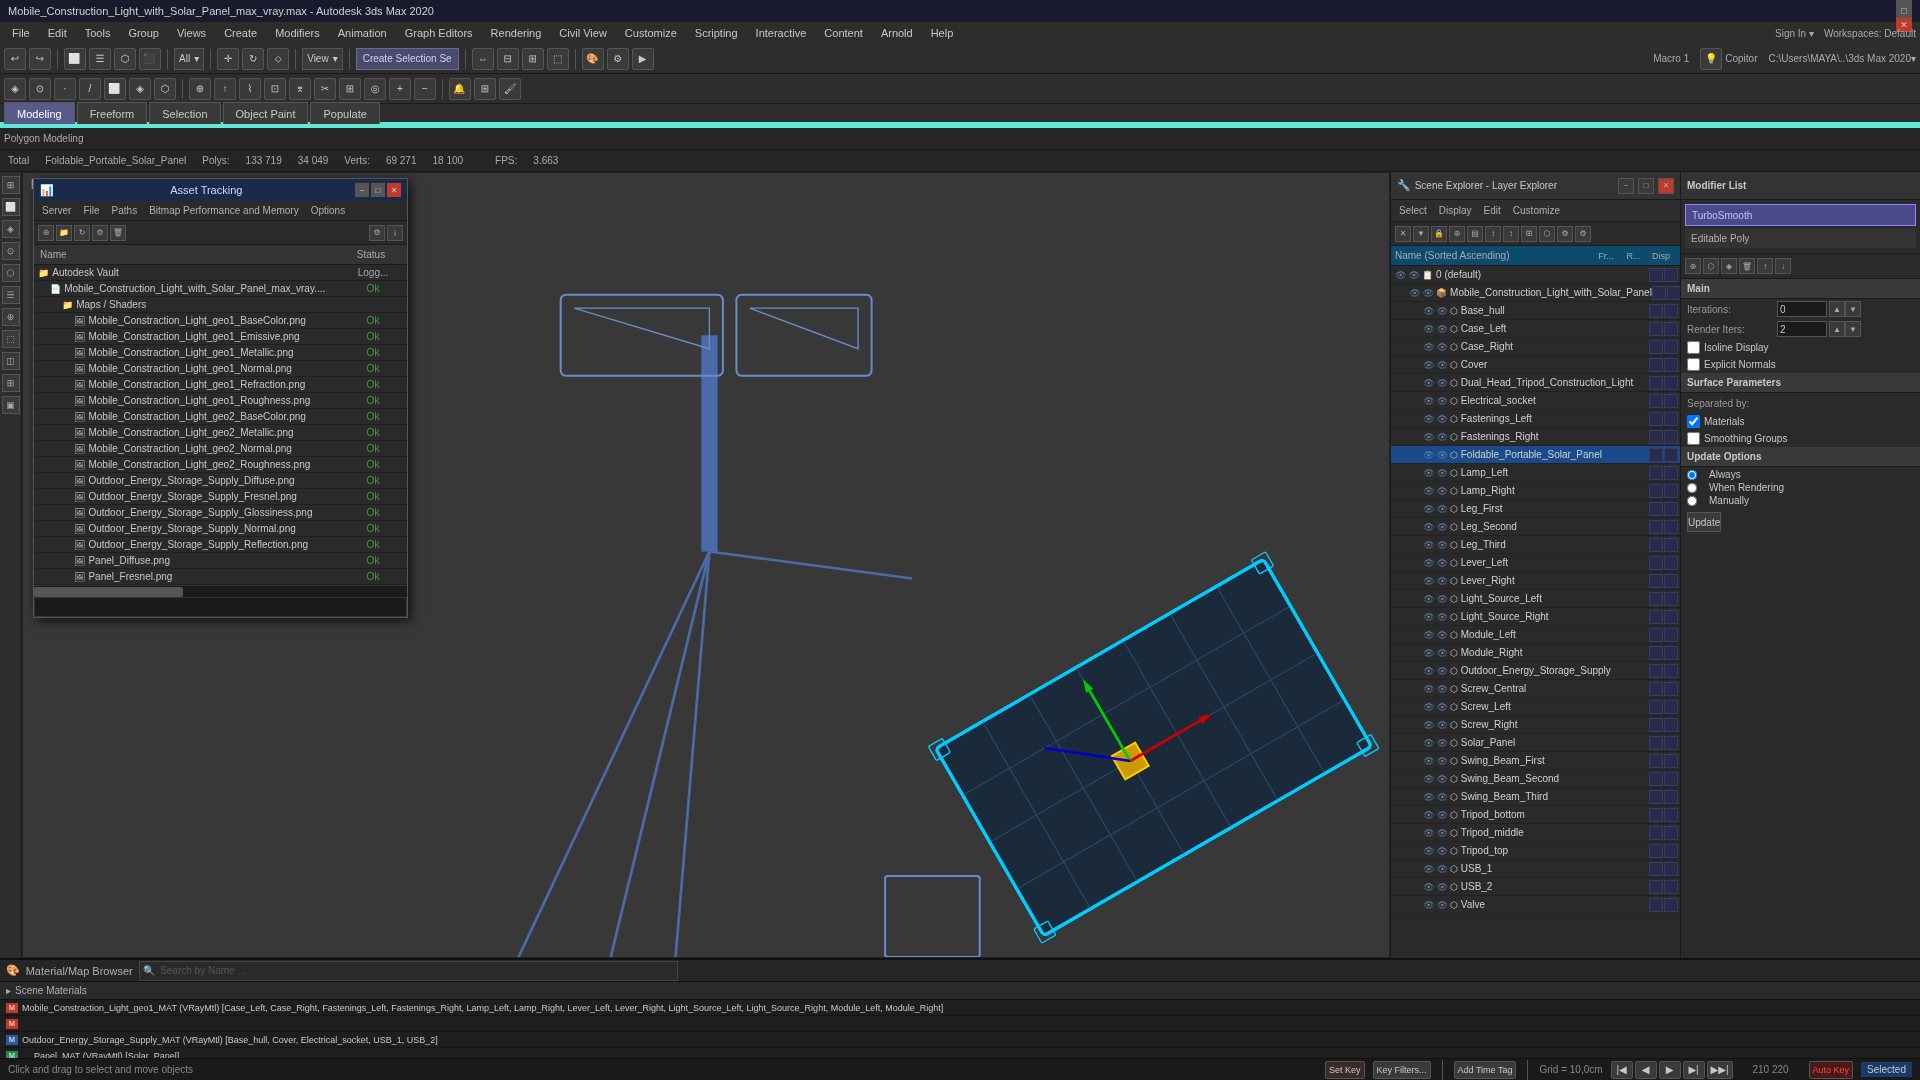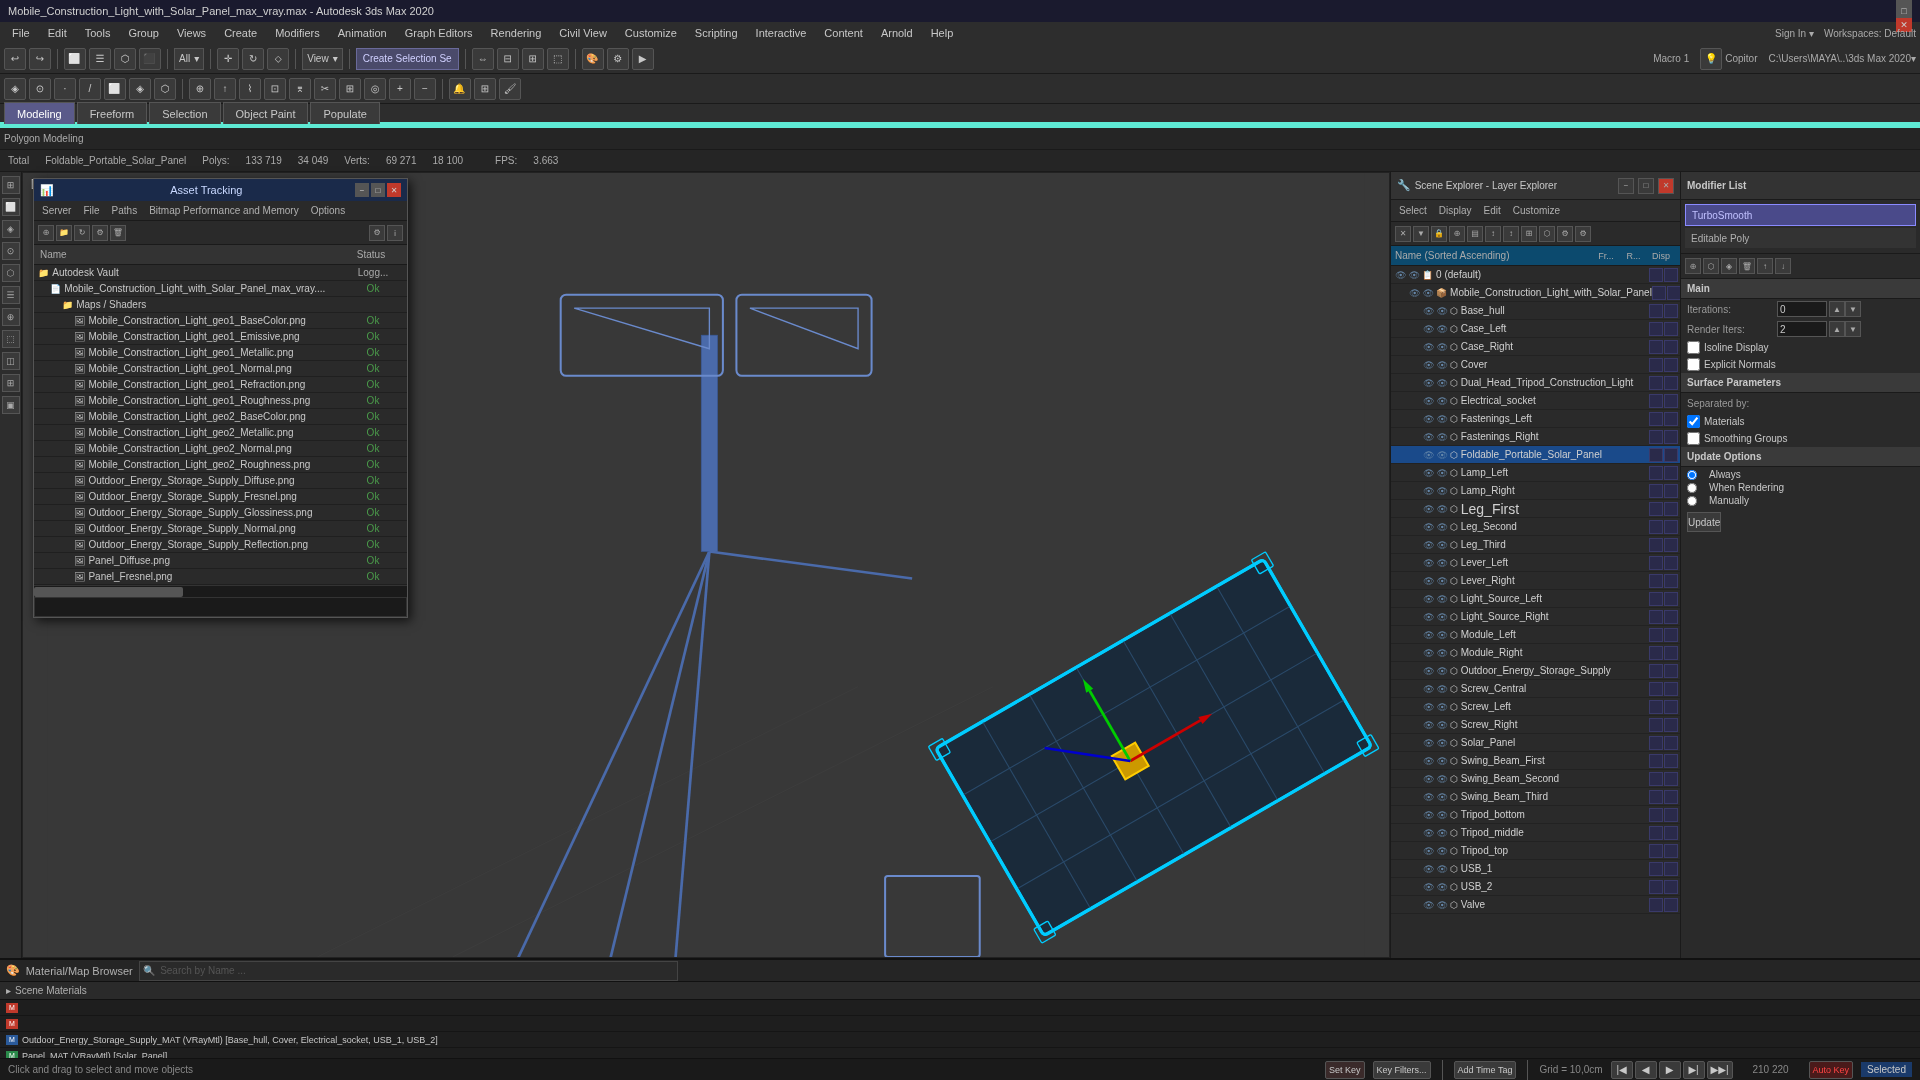--- a/index.html
+++ b/index.html
@@ -1139,21 +1139,21 @@
     <span class="tree-name" style="font-size:10px;">Lamp_Right</span>
     <div class="row-icons">
       <span class="row-icon"></span>
       <span class="row-icon"></span>
     </div>
   </div>
         <div class="tree-item" style="padding-left: 32px;">
     <span style="font-size:9px; margin-right:2px; color:#6688aa;">👁</span>
     <span style="font-size:9px; margin-right:2px; color:#6688aa;">👁</span>
     <span style="font-size:9px; margin-right:3px;">⬡</span>
-    <span class="tree-name" style="font-size:14px;">Leg_First</span>
+    <span class="tree-name" style="font-size:10px;">Leg_First</span>
     <div class="row-icons">
       <span class="row-icon"></span>
       <span class="row-icon"></span>
     </div>
   </div>
         <div class="tree-item" style="padding-left: 32px;">
     <span style="font-size:9px; margin-right:2px; color:#6688aa;">👁</span>
     <span style="font-size:9px; margin-right:2px; color:#6688aa;">👁</span>
     <span style="font-size:9px; margin-right:3px;">⬡</span>
     <span class="tree-name" style="font-size:10px;">Leg_Second</span>
@@ -1476,31 +1476,32 @@
 
   <div id="scene-materials-section">
     <div id="sm-header">
       <span style="margin-right:4px;">▸</span>
       <span>Scene Materials</span>
     </div>
     <div id="sm-content">
 
     <div class="sm-item">
     <span class="sm-item-icon">M</span>
+    <span style="overflow:hidden; text-overflow:ellipsis; white-space:nowrap;">Mobile_Constraction_Light_geo1_MAT (VRayMtl) [Case_Left, Case_Right, Fastenings_Left, Fastenings_Right, Lamp_Left, Lamp_Right, Lever_Left, Lever_Right, Light_Source_Left, Light_Source_Right, Module_Left, Module_Right]</span>
   </div>
         <div class="sm-item">
     <span class="sm-item-icon">M</span>
   </div>
         <div class="sm-item">
     <span class="sm-item-icon blue">M</span>
     <span style="overflow:hidden; text-overflow:ellipsis; white-space:nowrap;">Outdoor_Energy_Storage_Supply_MAT (VRayMtl) [Base_hull, Cover, Electrical_socket, USB_1, USB_2]</span>
   </div>
         <div class="sm-item">
     <span class="sm-item-icon green">M</span>
-    <span style="overflow:hidden; text-overflow:ellipsis; white-space:nowrap;">Panel_MAT (VRayMtl) [Solar_Panel]</span>
+    <span style="overflow:hidden; text-overflow:ellipsis; white-space:nowrap;margin-left:12px;">Panel_MAT (VRayMtl) [Solar_Panel]</span>
   </div>
       </div>
   </div>
 </div>
 
 <div id="status-bar">
   <span style="flex:1; color:#888; font-size:10px;">Click and drag to select and move objects</span>
   <button class="toolbar-btn" style="height:18px; font-size:9px; background:#3a2a2a;">Set Key</button>
   <button class="toolbar-btn" style="height:18px; font-size:9px;">Key Filters...</button>
   <div class="toolbar-separator"></div>

